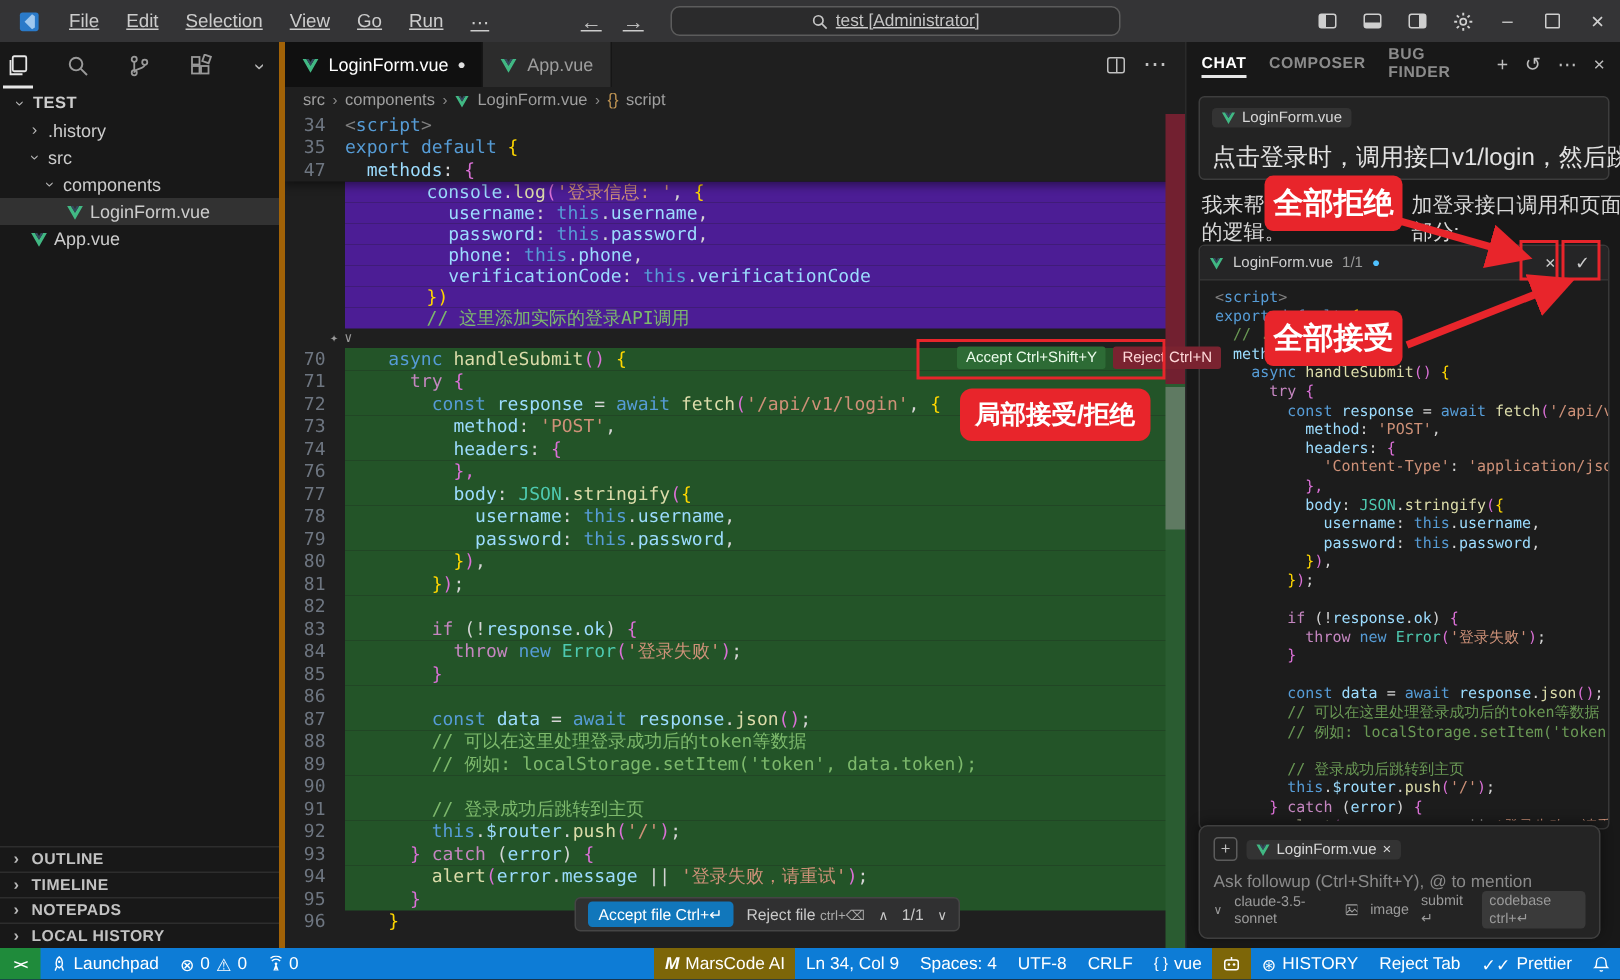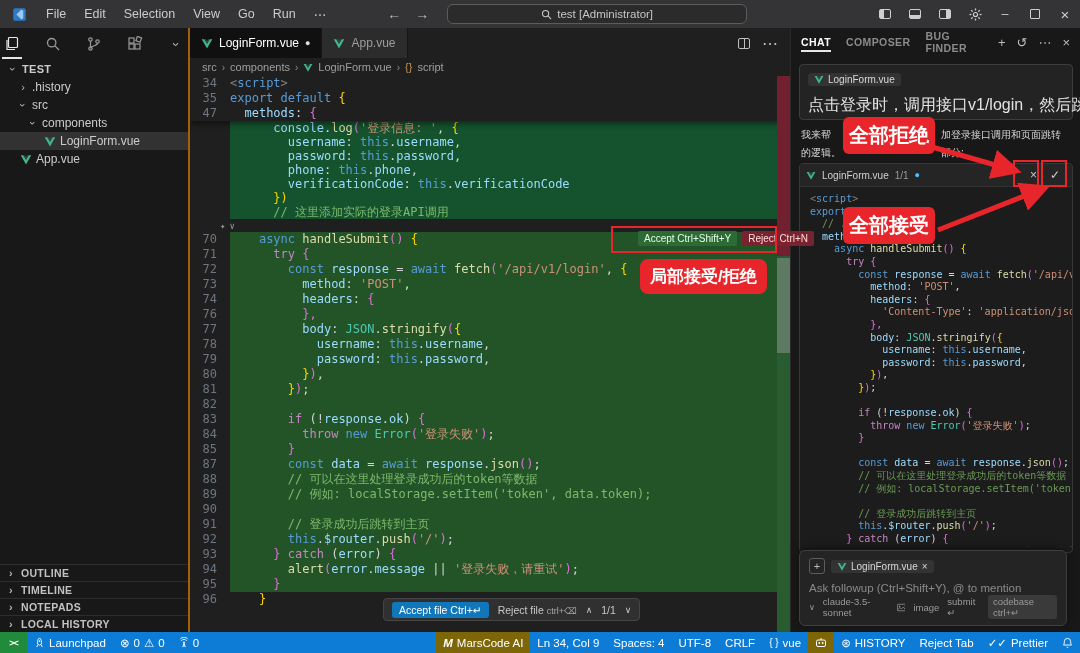--- a/index.html
+++ b/index.html
@@ -2,38 +2,38 @@
 <html><head>
 <meta charset="utf-8">
 <style>
   * { margin:0; padding:0; box-sizing:border-box; }
   html,body { width:1080px; height:653px; overflow:hidden; background:#1f1f1f;
     font-family:"Liberation Sans", sans-serif; }
   .app { position:relative; width:1080px; height:653px; }
 
   
   .titlebar { position:absolute; left:0; top:0; width:1080px; height:28px;
-    background:#343436; display:flex; align-items:center; color:#cccccc; font-size:12.5px; }
+    background:#343436; display:flex; align-items:center; color:#cccccc; font-size:12.5px;text-decoration:underline; }
   .vsc-logo { width:15px; height:15px; margin:0 10px 0 12px; }
   .menu-item { padding:0 9px; height:100%; display:flex; align-items:center; cursor:default; }
   .nav-arrows { margin-left:52px; display:flex; gap:14px; color:#bbbbbb; font-size:14px; }
   .searchbox { margin-left:18px; width:300px; height:20px; background:#2b2b2c;
     border:1px solid #5c5c5c; border-radius:6px; display:flex; align-items:center;
     justify-content:center; gap:5px; color:#c5c5c5; font-size:11.5px; }
   .win-icons { position:absolute; right:0; top:0; height:28px; display:flex; align-items:center; }
   .wi { width:30px; height:28px; display:flex; align-items:center; justify-content:center; color:#cfcfcf; }
   .layout-sq { width:12px; height:10px; border:1px solid #cfcfcf; border-radius:2px; position:relative; }
   .layout-sq.l::before { content:""; position:absolute; left:0; top:0; bottom:0; width:4px; background:#cfcfcf; }
   .layout-sq.b::before { content:""; position:absolute; left:0; right:0; bottom:0; height:3px; background:#cfcfcf; }
   .layout-sq.r::before { content:""; position:absolute; right:0; top:0; bottom:0; width:4px; background:#cfcfcf; }
   .maxbox { width:10px; height:10px; border:1px solid #cfcfcf; border-radius:1px; }
 
   
   .sidebar { position:absolute; left:0; top:28px; width:190px; height:604px;
-    background:#181818; border-right:2px solid #a16207; color:#cccccc; }
+    background:#181818; border-right:4px solid #a16207; color:#cccccc; }
   .actbar { height:32px; display:flex; align-items:center; justify-content:center; gap:17px; }
   .act-ic { width:24px; height:28px; display:flex; align-items:center; justify-content:center; color:#9a9a9a; position:relative; }
   .act-ic.active { color:#e7e7e7; }
   .act-ic.active::after { content:""; position:absolute; left:2px; right:2px; bottom:-1px; height:2px; background:#e7e7e7; }
   .tree { font-size:12px; }
   .trow { height:18px; display:flex; align-items:center; gap:4px; padding-left:8px; white-space:nowrap; }
   .trow.sel { background:#323232; }
   .chev { color:#b8b8b8; font-size:11px; width:10px; display:inline-flex; justify-content:center; }
   .chev.down { transform:rotate(90deg); }
   .root { font-weight:bold; font-size:11px; letter-spacing:.3px; }
@@ -56,21 +56,21 @@
     font-size:11px; color:#9f9f9f; white-space:nowrap; }
   .crumb-sep { font-size:10px; color:#8a8a8a; }
   .code { position:absolute; left:0; top:48px; width:600px; height:556px; overflow:hidden;
     font-family:"DejaVu Sans Mono","Liberation Mono",monospace; font-size:12px; }
   .cl { display:flex; white-space:pre; }
   .ln { flex:0 0 40px; text-align:right; padding-right:13px; color:#6e7681; }
   .ct { flex:1 1 auto; }
   .sticky { position:relative; z-index:3; background:#1f1f1f; box-shadow:0 3px 6px rgba(0,0,0,.45); }
   .sticky .cl { height:15px; line-height:15px; }
   .blockred .cl  { height:14px; line-height:14px; }
-  .blockred .ct  { background:#14532d; }
+  .blockred .ct  { background:#4c1d95;padding-left:11px; }
   .blockgreen .cl { height:15px; line-height:15px; }
   .blockgreen .ct { background:#235428; }
   .tailline .cl { height:15px; line-height:15px; }
   .midwidget { height:13px; display:flex; align-items:center; gap:4px; padding-left:30px;
     color:#9a9a9a; font-size:9px; }
   .ruler { position:absolute; right:0; top:0; width:13px; height:556px; z-index:4; }
   .r-red { position:absolute; left:0; top:0; width:13px; height:180px; background:#722030; }
   .r-green { position:absolute; left:0; top:180px; width:13px; height:376px; background:#2a5c31; }
   .r-thumb { position:absolute; left:0; top:182px; width:13px; height:95px; background:rgba(160,160,160,.45); }
   .t-p{color:#d4d4d4} .t-k{color:#569cd6} .t-c{color:#c586c0} .t-f{color:#dcdcaa}
@@ -85,21 +85,21 @@
   .chat-tab { font-size:10.5px; font-weight:bold; letter-spacing:.4px; color:#8b8b8b; height:100%;
     display:flex; align-items:center; position:relative; }
   .chat-tab.active { color:#ffffff; }
   .chat-tab.active::after { content:""; position:absolute; left:0; right:0; bottom:4px; height:2px; background:#e7e7e7; }
   .chat-head-icons { margin-left:auto; display:flex; gap:11px; color:#bdbdbd; font-size:13px; }
   .ucard { position:absolute; left:8px; top:36px; width:274px; height:56px; background:#232323;
     border:1px solid #3d3d3d; border-radius:4px; padding:6px 8px; }
   .chip { display:inline-flex; align-items:center; gap:4px; background:#333333; border-radius:3px;
     padding:1px 6px; font-size:10px; color:#d8d8d8; }
   .utext { margin-top:6px; font-size:16px; color:#e3e3e3; white-space:nowrap; }
-  .arow { position:absolute; left:10px; width:272px; font-size:10px; color:#d9d9d9; white-space:nowrap; }
+  .arow { position:absolute; left:10px; width:272px; font-size:14px; color:#d9d9d9; white-space:nowrap; }
   .afrag-r { position:absolute; left:140px; top:0; }
   .ccard { position:absolute; left:8px; top:135px; width:274px; height:390px; background:#1c1c1c;
     border:1px solid #383838; border-radius:4px; overflow:hidden; }
   .chead { height:23px; background:#252526; display:flex; align-items:center; gap:6px; padding:0 6px;
     font-size:10px; color:#d0d0d0; border-bottom:1px solid #333333; }
   .chead .cnt { color:#9a9a9a; }
   .chead .cdot { color:#4fc1ff; font-size:9px; }
   .chead-icons { margin-left:auto; display:flex; gap:13px; padding-right:6px; color:#cccccc; font-size:12px; }
   .cbody { padding:6px 0 0 10px; font-family:"DejaVu Sans Mono","Liberation Mono",monospace;
     font-size:10px; overflow:hidden; height:360px; }
@@ -351,20 +351,21 @@
           <div class="cl"><span class="ln">76</span><span class="ct"><span class="t-p">          </span><span class="t-u">},</span></span></div>
           <div class="cl"><span class="ln">77</span><span class="ct"><span class="t-p">          </span><span class="t-v">body</span><span class="t-p">: </span><span class="t-e">JSON</span><span class="t-p">.</span><span class="t-f">stringify</span><span class="t-u">(</span><span class="t-y">{</span></span></div>
           <div class="cl"><span class="ln">78</span><span class="ct"><span class="t-p">            </span><span class="t-v">username</span><span class="t-p">: </span><span class="t-k">this</span><span class="t-p">.</span><span class="t-v">username</span><span class="t-p">,</span></span></div>
           <div class="cl"><span class="ln">79</span><span class="ct"><span class="t-p">            </span><span class="t-v">password</span><span class="t-p">: </span><span class="t-k">this</span><span class="t-p">.</span><span class="t-v">password</span><span class="t-p">,</span></span></div>
           <div class="cl"><span class="ln">80</span><span class="ct"><span class="t-p">          </span><span class="t-y">}</span><span class="t-u">)</span><span class="t-p">,</span></span></div>
           <div class="cl"><span class="ln">81</span><span class="ct"><span class="t-p">        </span><span class="t-y">}</span><span class="t-u">)</span><span class="t-p">;</span></span></div>
           <div class="cl"><span class="ln">82</span><span class="ct"></span></div>
           <div class="cl"><span class="ln">83</span><span class="ct"><span class="t-p">        </span><span class="t-c">if</span><span class="t-p"> (</span><span class="t-p">!</span><span class="t-v">response</span><span class="t-p">.</span><span class="t-v">ok</span><span class="t-p">) </span><span class="t-u">{</span></span></div>
           <div class="cl"><span class="ln">84</span><span class="ct"><span class="t-p">          </span><span class="t-c">throw</span><span class="t-p"> </span><span class="t-k">new</span><span class="t-p"> </span><span class="t-e">Error</span><span class="t-u">(</span><span class="t-s">'登录失败'</span><span class="t-u">)</span><span class="t-p">;</span></span></div>
           <div class="cl"><span class="ln">85</span><span class="ct"><span class="t-p">        </span><span class="t-u">}</span></span></div>
+          <div class="cl"><span class="ln">86</span><span class="ct"></span></div>
           <div class="cl"><span class="ln">87</span><span class="ct"><span class="t-p">        </span><span class="t-k">const</span><span class="t-p"> </span><span class="t-v">data</span><span class="t-p"> = </span><span class="t-k">await</span><span class="t-p"> </span><span class="t-v">response</span><span class="t-p">.</span><span class="t-f">json</span><span class="t-u">()</span><span class="t-p">;</span></span></div>
           <div class="cl"><span class="ln">88</span><span class="ct"><span class="t-p">        </span><span class="t-m">// 可以在这里处理登录成功后的token等数据</span></span></div>
           <div class="cl"><span class="ln">89</span><span class="ct"><span class="t-p">        </span><span class="t-m">// 例如: localStorage.setItem('token', data.token);</span></span></div>
           <div class="cl"><span class="ln">90</span><span class="ct"></span></div>
           <div class="cl"><span class="ln">91</span><span class="ct"><span class="t-p">        </span><span class="t-m">// 登录成功后跳转到主页</span></span></div>
           <div class="cl"><span class="ln">92</span><span class="ct"><span class="t-p">        </span><span class="t-k">this</span><span class="t-p">.</span><span class="t-v">$router</span><span class="t-p">.</span><span class="t-f">push</span><span class="t-u">(</span><span class="t-s">'/'</span><span class="t-u">)</span><span class="t-p">;</span></span></div>
           <div class="cl"><span class="ln">93</span><span class="ct"><span class="t-p">      </span><span class="t-u">}</span><span class="t-p"> </span><span class="t-c">catch</span><span class="t-p"> (</span><span class="t-v">error</span><span class="t-p">) </span><span class="t-u">{</span></span></div>
           <div class="cl"><span class="ln">94</span><span class="ct"><span class="t-p">        </span><span class="t-f">alert</span><span class="t-u">(</span><span class="t-v">error</span><span class="t-p">.</span><span class="t-v">message</span><span class="t-p"> || </span><span class="t-s">'登录失败，请重试'</span><span class="t-u">)</span><span class="t-p">;</span></span></div>
           <div class="cl"><span class="ln">95</span><span class="ct"><span class="t-p">      </span><span class="t-u">}</span></span></div>
         </div>

